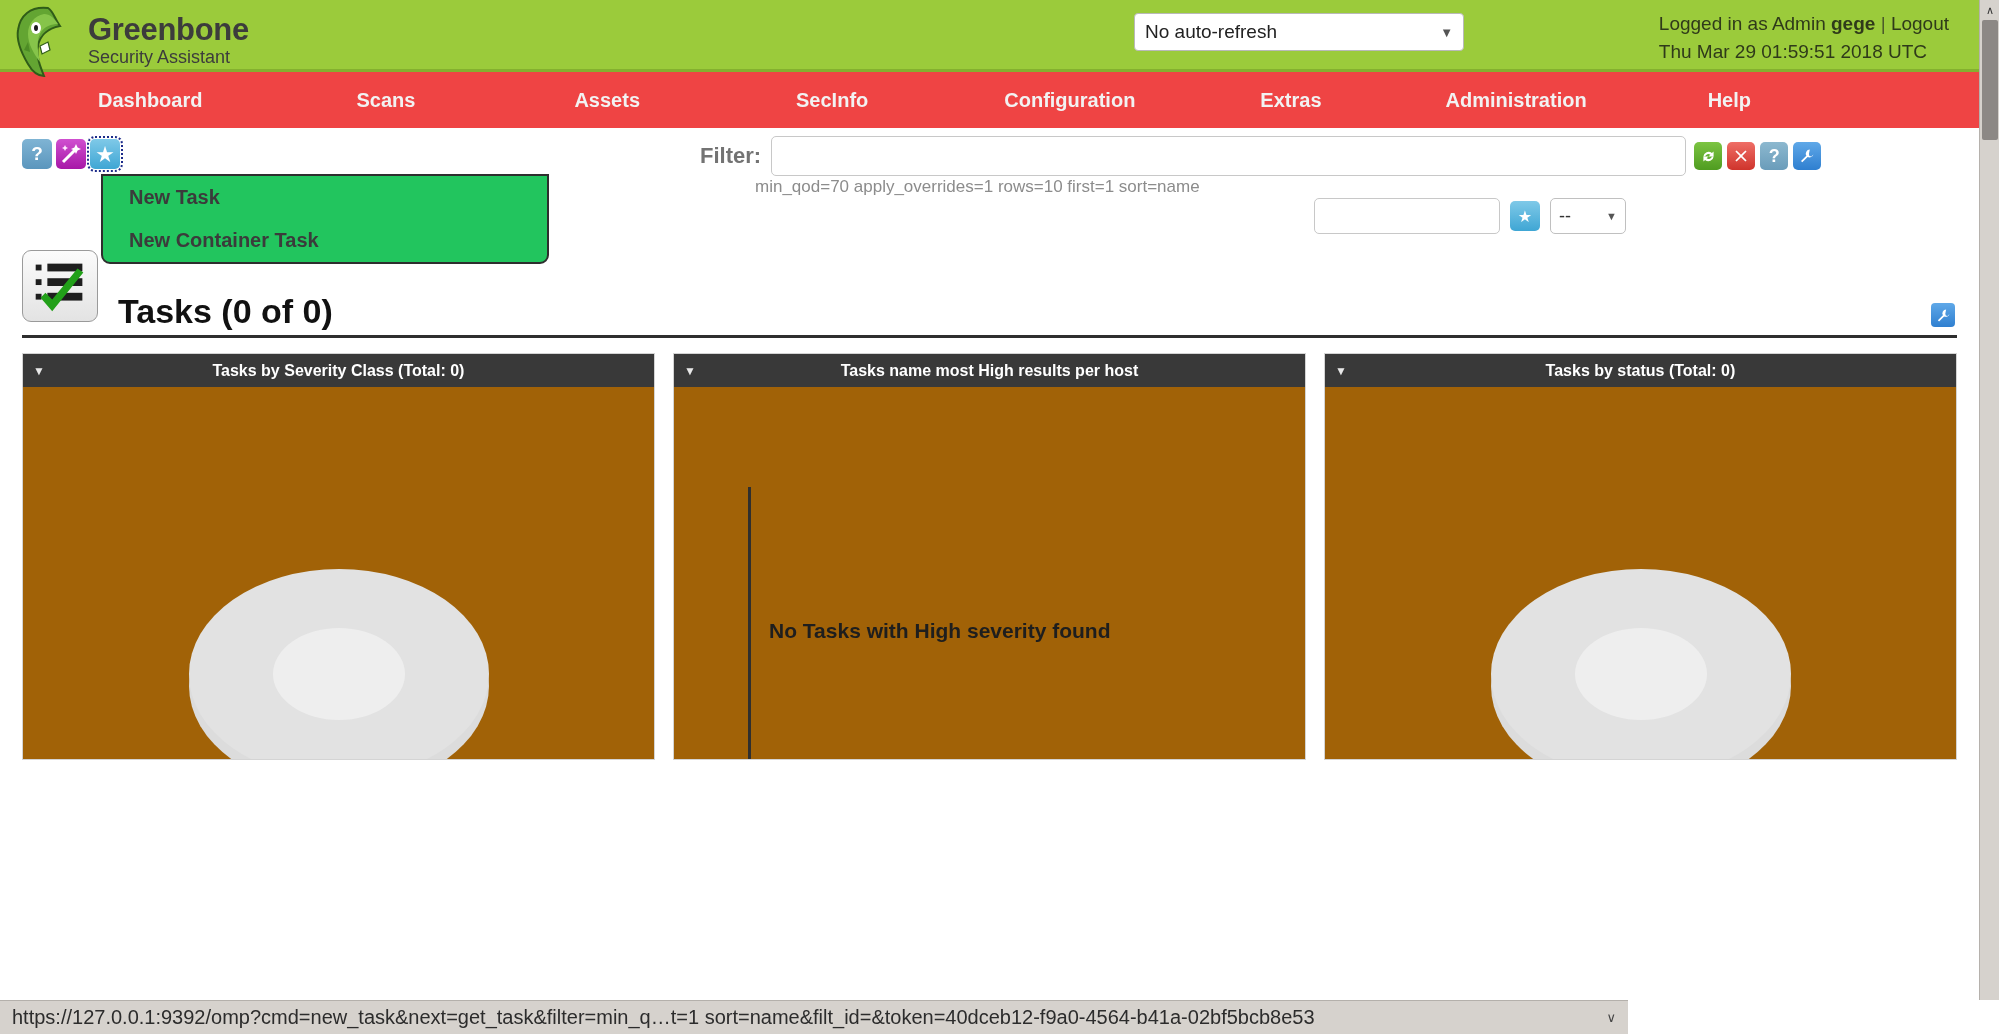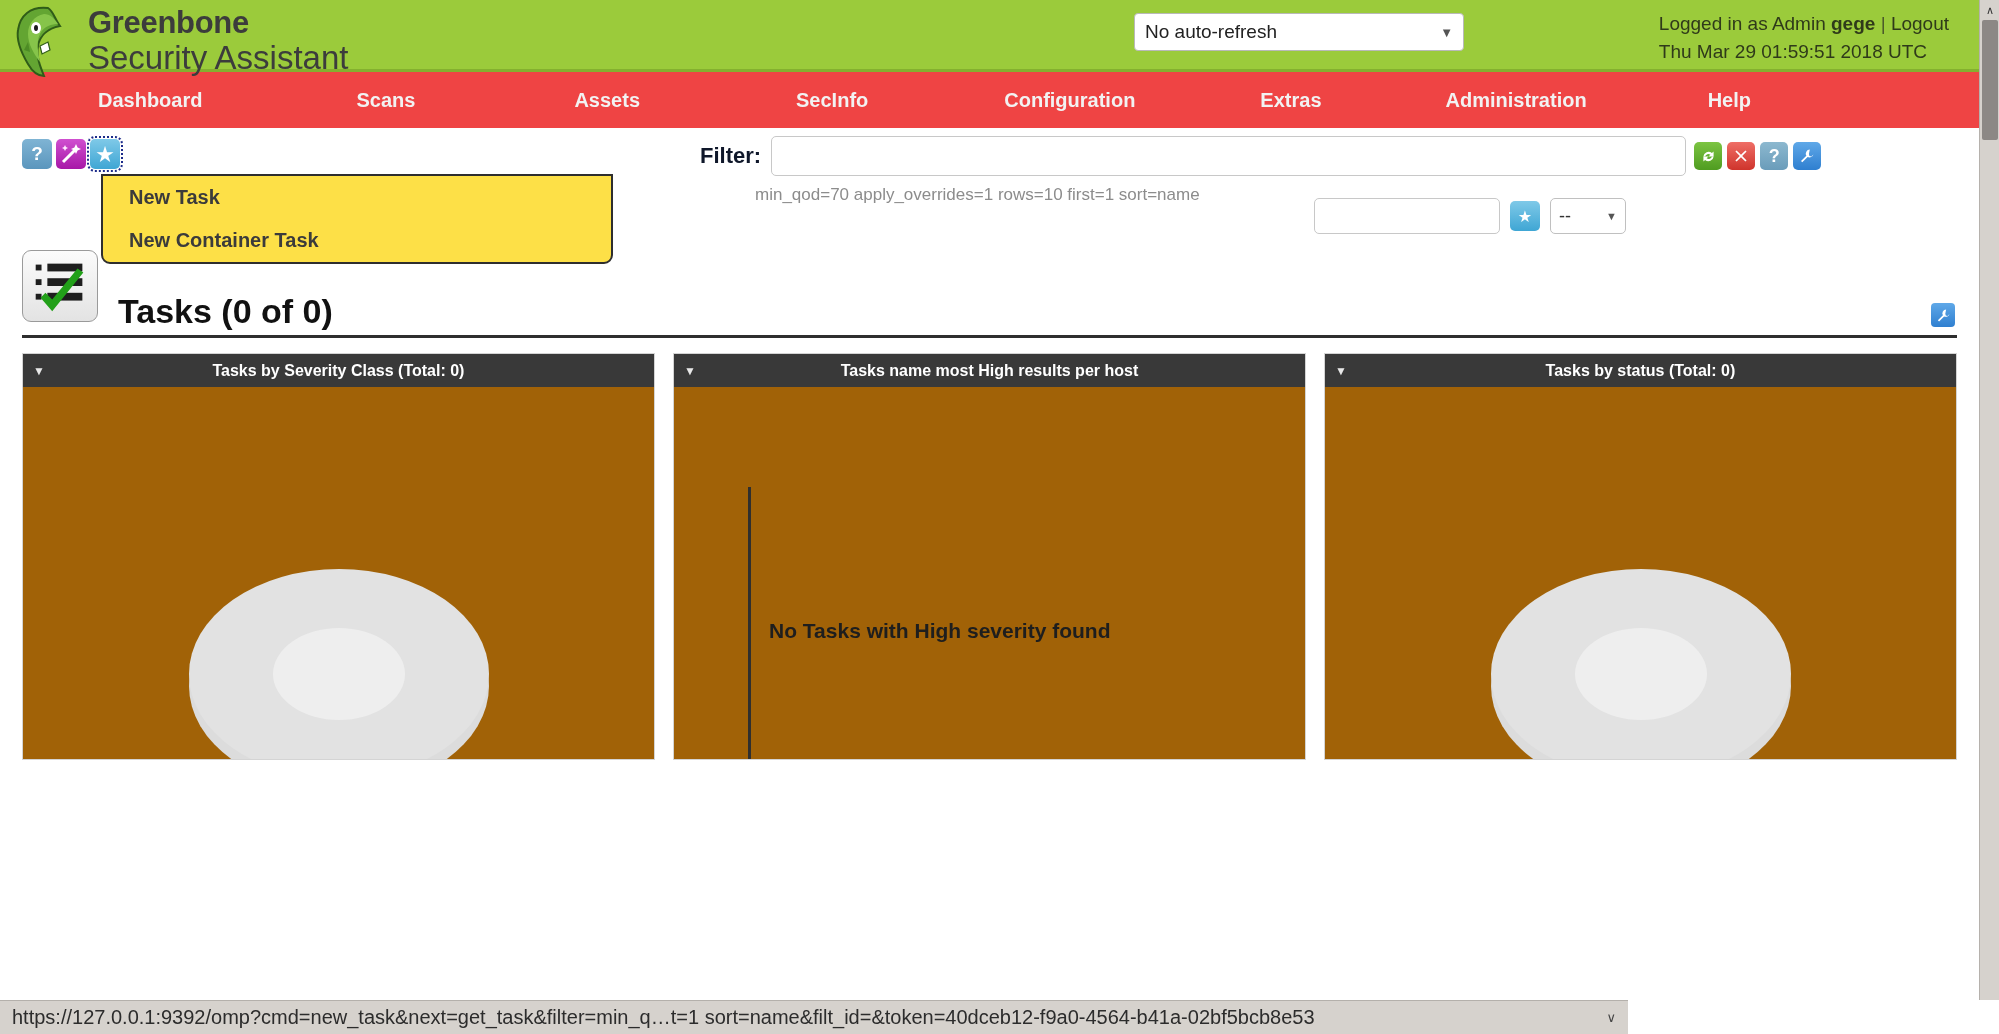--- a/index.html
+++ b/index.html
@@ -55,21 +55,21 @@
     position: absolute; left: 10px; top: 2px;
     display: flex; align-items: center;
   }
   .logo-dragon { width: 72px; height: 76px; }
   .logo-text { margin-left: 6px; line-height: 1; }
   .logo-line1 {
     font-size: 31px; font-weight: bold; color: #3c3c3c;
     letter-spacing: -0.3px; display: block;
   }
   .logo-line2 {
-    font-size: 33px; color: #3c3c3c; display: block; margin-top: 3px;
+    font-size: 18px; color: #3c3c3c; display: block; margin-top: 3px;
   }
 
   .refresh-select {
     position: absolute; left: 1134px; top: 13px;
     width: 330px; height: 38px;
     background: #ffffff;
     border: 1px solid #b9b9b9;
     border-radius: 4px;
     display: flex; align-items: center;
     padding: 0 10px;
@@ -131,22 +131,22 @@
   }
   .star-glyph { font-size: 19px; line-height: 1; color:#fff; }
   .wand {
     position:absolute; width:100%; height:100%;
   }
 
   
   .dropdown {
     position: absolute;
     left: 101px; top: 46px;
-    width: 512px;
-    background: #fde047;
+    width: 448px;
+    background: #22c55e;
     border: 2px solid #2e2e2e;
     border-radius: 0 0 9px 9px;
     border-top: 2px solid #2e2e2e;
     z-index: 40;
   }
   .dd-item {
     padding: 10px 0 10px 26px;
     font-size: 20px;
     font-weight: bold;
     color: #3b3b3b;
@@ -154,21 +154,21 @@
 
   
   .filter-block {
     position: absolute; left: 700px; top: 8px;
     width: 1250px;
   }
   .filter-row1 {
     display: flex; align-items: center;
   }
   .filter-label {
-    font-size: 22px; font-weight: bold; color: #0f172a;
+    font-size: 22px; font-weight: bold; color: #737373;
     margin-right: 10px;
   }
   .filter-input {
     width: 915px; height: 40px;
     border: 1px solid #c8c8c8;
     border-radius: 5px;
     background: #ffffff;
   }
   .filter-icons {
     display: flex; gap: 5px; margin-left: 8px;
@@ -178,21 +178,21 @@
     display: flex; align-items: center; justify-content: center;
     color: #fff; font-size: 18px; font-weight: bold;
     line-height: 1;
   }
   .fico-refresh { background: linear-gradient(#7cc442,#4f9c20); }
   .fico-reset   { background: linear-gradient(#ef6e66,#cf342c); }
   .fico-help    { background: linear-gradient(#8cb8cf,#6a9cba); }
   .fico-edit    { background: linear-gradient(#5fa8e8,#2f7fd0); }
 
   .filter-desc {
-    margin-top: 9px;
+    margin-top: 1px;
     font-size: 17px;
     color: #8c8c8c;
     padding-left: 55px;
   }
 
   .filter-row2 {
     position: absolute; left: 614px; top: 62px;
     display: flex; align-items: center; gap: 10px;
   }
   .named-input {

